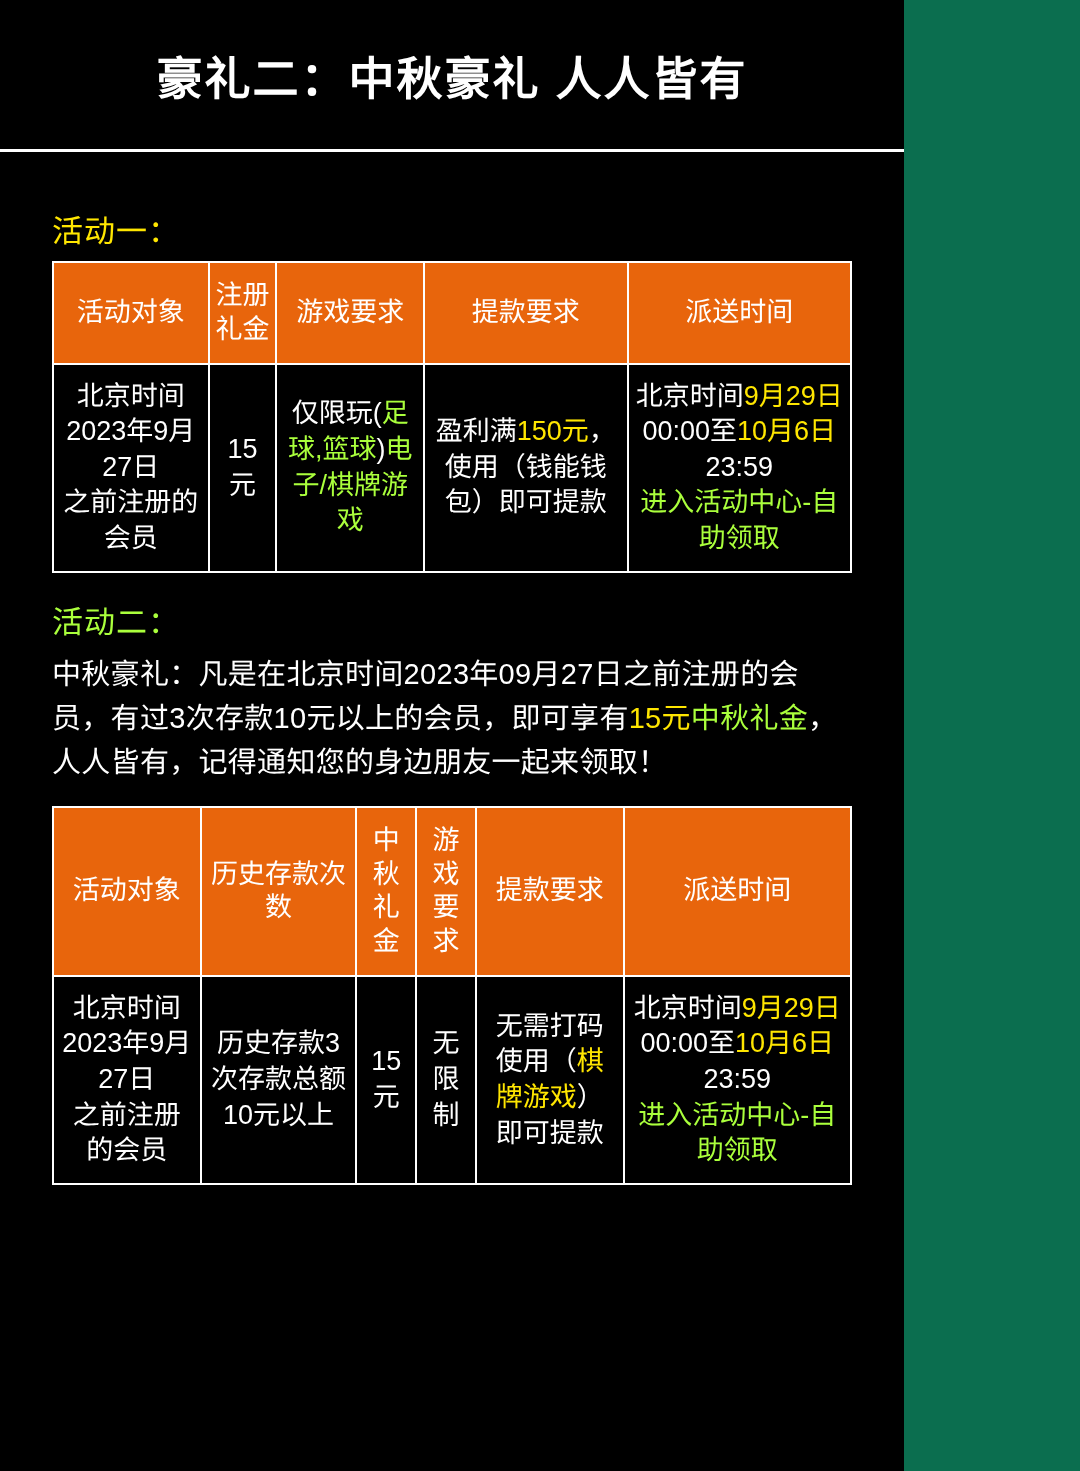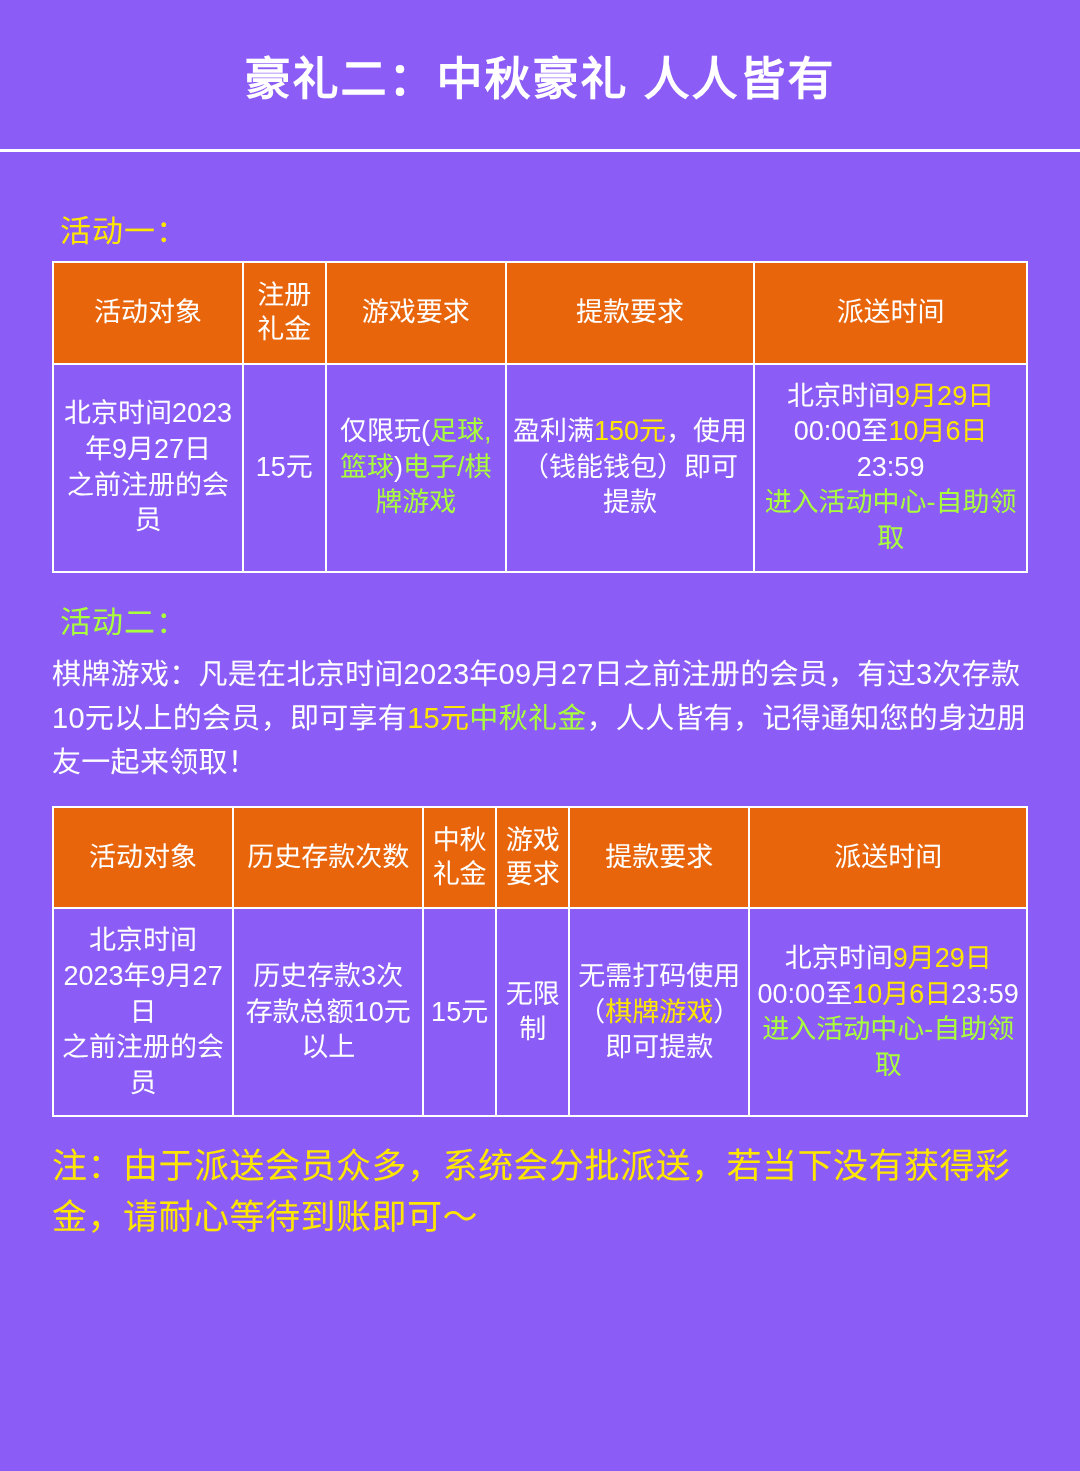--- a/index.html
+++ b/index.html
@@ -8,23 +8,23 @@
   }
   body {
     width: 1080px;
     min-height: 1471px;
     background: #0b6e4f;
     font-family: "Liberation Sans", "DejaVu Sans", sans-serif;
     color: #ffffff;
     -webkit-font-smoothing: antialiased;
   }
   .page {
-    width: 1080px;
+    width: 904px;
     min-height: 1471px;
-    background: #8b5cf6;
+    background: #000000;
     box-sizing: border-box;
     display: flex;
     flex-direction: column;
   }
 
   
   .header {
     height: 152px;
     display: flex;
     align-items: center;
@@ -44,21 +44,21 @@
   .content {
     padding: 54px 52px 10px 52px;
     box-sizing: border-box;
     flex: 1;
   }
 
   .section-title {
     color: #ffe600;
     font-size: 31px;
     font-weight: normal;
-    margin: 0 0 10px 8px;
+    margin: 0 0 10px 0;
     letter-spacing: 1px;
   }
   .section-title.green {
     color: #aaff3c;
   }
 
   .section-body {
     font-size: 29px;
     line-height: 1.52;
     color: #ffffff;
@@ -170,21 +170,21 @@
             </td>
           </tr>
         </tbody>
       </table>
     </div>
 
     <div>
       <div class="section-title green">活动二：</div>
 
       <p class="section-body">
-        <span>棋牌游戏：凡是在北京时间2023年09月27日之前注册的会员，有过3次存款10元以上的会员，即可享有</span><span class="hl-yellow">15元</span><span class="hl-green">中秋礼金</span><span>，人人皆有，记得通知您的身边朋友一起来领取！</span>
+        <span>中秋豪礼：凡是在北京时间2023年09月27日之前注册的会员，有过3次存款10元以上的会员，即可享有</span><span class="hl-yellow">15元</span><span class="hl-green">中秋礼金</span><span>，人人皆有，记得通知您的身边朋友一起来领取！</span>
       </p>
 
       <table class="promo t2">
         <colgroup>
           <col class="d1">
             <col class="d2">
             <col class="d3">
             <col class="d4">
             <col class="d5">
             <col class="d6">
@@ -213,16 +213,15 @@
             </td>
             <td>
               <span>北京时间</span><span class="hl-yellow">9月29日</span><span>00:00至</span><span class="hl-yellow">10月6日</span><span>23:59</span>
               <div class="hl-green">进入活动中心-自助领取</div>
             </td>
           </tr>
         </tbody>
       </table>
     </div>
 
-    <div class="note">注：由于派送会员众多，系统会分批派送，若当下没有获得彩金，请耐心等待到账即可～</div>
 
   </div>
 </div>
 
 </body></html>

